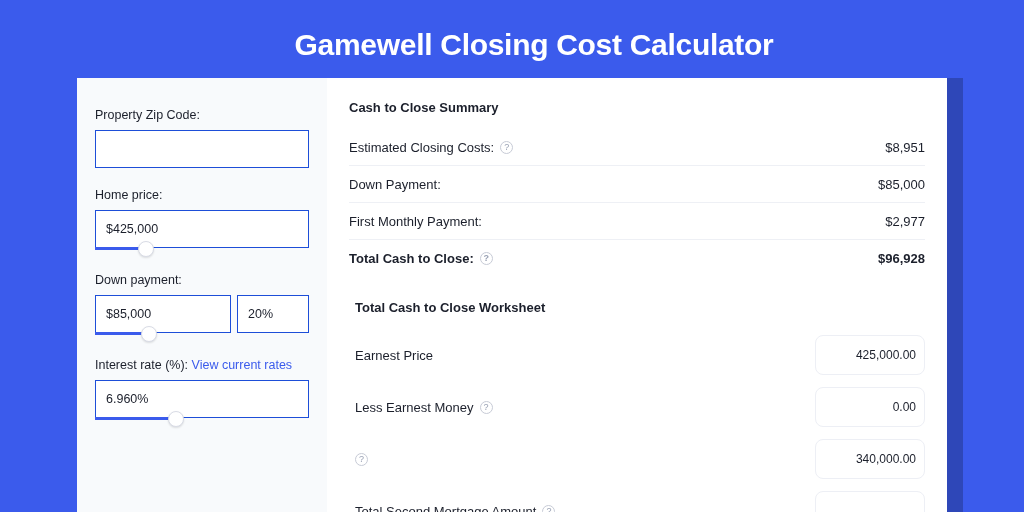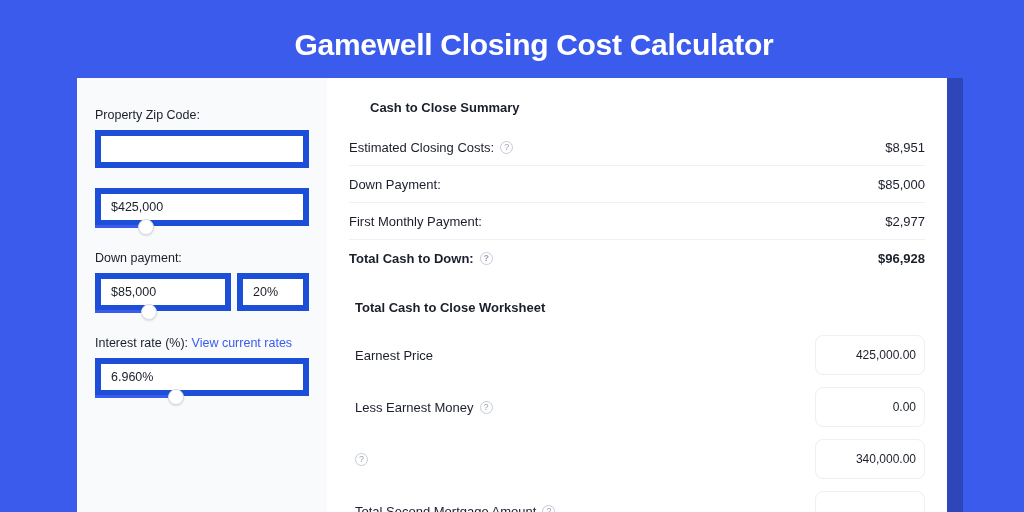--- a/index.html
+++ b/index.html
@@ -7,35 +7,35 @@
   body { background: #3b5bec; }
 
   .page-title { color: #fff; font-size: 30px; font-weight: 700; text-align: center; padding: 28px 0 16px; letter-spacing: -0.3px; margin-left: 44px; }
 
   .shell { position: relative; width: 870px; margin: 0 auto; }
   .shell-shadow { position: absolute; top: 0; left: 16px; width: 100%; height: 460px; background: #2e47b8; }
   .card { position: relative; background: #fff; width: 870px; min-height: 460px; display: flex; }
 
   .sidebar { width: 250px; background: #f8fafc; padding: 30px 18px 0 18px; font-size: 12.5px; color: #1b1f2b; }
   .field-label { font-weight: 400; color: #1b1f2b; margin-bottom: 8px; display: block; }
-  .text-input { width: 100%; height: 38px; background: #fff; border: 6px solid #1d4ed8; padding: 0 10px; font-size: 12.5px; color: #1b1f2b; outline: none; }
+  .text-input { width: 100%; height: 38px; background: #fff; border: 1px solid #1d4ed8; padding: 0 10px; font-size: 12.5px; color: #1b1f2b; outline: none; }
   .field-block { margin-bottom: 20px; }
 
   .slider-wrap { position: relative; }
   .slide-row { display: flex; gap: 6px; }
   .slide-row .text-input { flex: 1 1 auto; }
   .slide-row .pct { width: 72px; text-align: left; }
   .slider-track { position: relative; height: 6px; margin-top: -1px; }
   .slider-fill { position: absolute; left: 0; top: 0; height: 3px; background: #3b5bec; }
   .slider-thumb { position: absolute; top: -6px; width: 16px; height: 16px; border-radius: 50%; background: #fff; border: 1px solid #d9dce6; box-shadow: 0 1px 2px rgba(0,0,0,.12); transform: translateX(-50%); cursor: pointer; }
 
   .link { color: #3b5bec; text-decoration: none; font-size: 12.5px; text-align: center; }
 
   .main { flex: 1 1 auto; padding: 22px 22px 0 22px; font-size: 13px; color: #1b1f2b; }
-  .section-title { font-size: 13px; font-weight: 700; margin-bottom: 14px; margin-left: 21px; }
+  .section-title { font-size: 13px; font-weight: 700; margin-bottom: 14px; }
   .row { display: flex; align-items: center; justify-content: space-between; height: 36px; }
   .row .label { display: flex; align-items: center; gap: 6px; font-size: 13px; }
   .row .value { font-size: 13px; }
   .row.bold .label, .row.bold .value { font-weight: 700; }
   .divider { height: 1px; background: #eef0f5; }
 
   .help-icon { width: 13px; height: 13px; display: inline-flex; align-items: center; justify-content: center; border: 1px solid #c7cbd6; border-radius: 50%; font-size: 9px; color: #98a0b3; line-height: 1; cursor: pointer; }
 
   .worksheet { background: #fff; margin-top: 10px; padding-top: 14px; }
   .worksheet-title { font-size: 13px; font-weight: 700; margin-bottom: 14px; padding-left: 6px; }
@@ -53,20 +53,21 @@
   <div class="card">
 
     <aside class="sidebar">
 
       <div class="field-block">
         <label class="field-label">Property Zip Code:</label>
         <input class="text-input" type="text" value="" style="">
       </div>
 
       <div class="field-block">
+        <label class="field-label">Home price:</label>
         <div class="slider-wrap">
           <input class="text-input" type="text" value="$425,000" style="">
           <div class="slider-track">
             <div class="slider-fill" style="width: 24%;"></div>
             <div class="slider-thumb" style="left: 24%;"></div>
           </div>
         </div>
       </div>
 
       <div class="field-block">
@@ -123,21 +124,21 @@
       <div class="row">
         <span class="label">
           <span>First Monthly Payment:</span>
         </span>
         <span class="value">$2,977</span>
       </div>
       <div class="divider"></div>
 
       <div class="row bold">
         <span class="label">
-          <span>Total Cash to Down:</span>
+          <span>Total Cash to Close:</span>
           <span class="help-icon">?</span>
         </span>
         <span class="value">$96,928</span>
       </div>
 
       <div class="worksheet">
         <div class="worksheet-title">Total Cash to Close Worksheet</div>
 
         <div class="ws-row">
           <span class="label">

